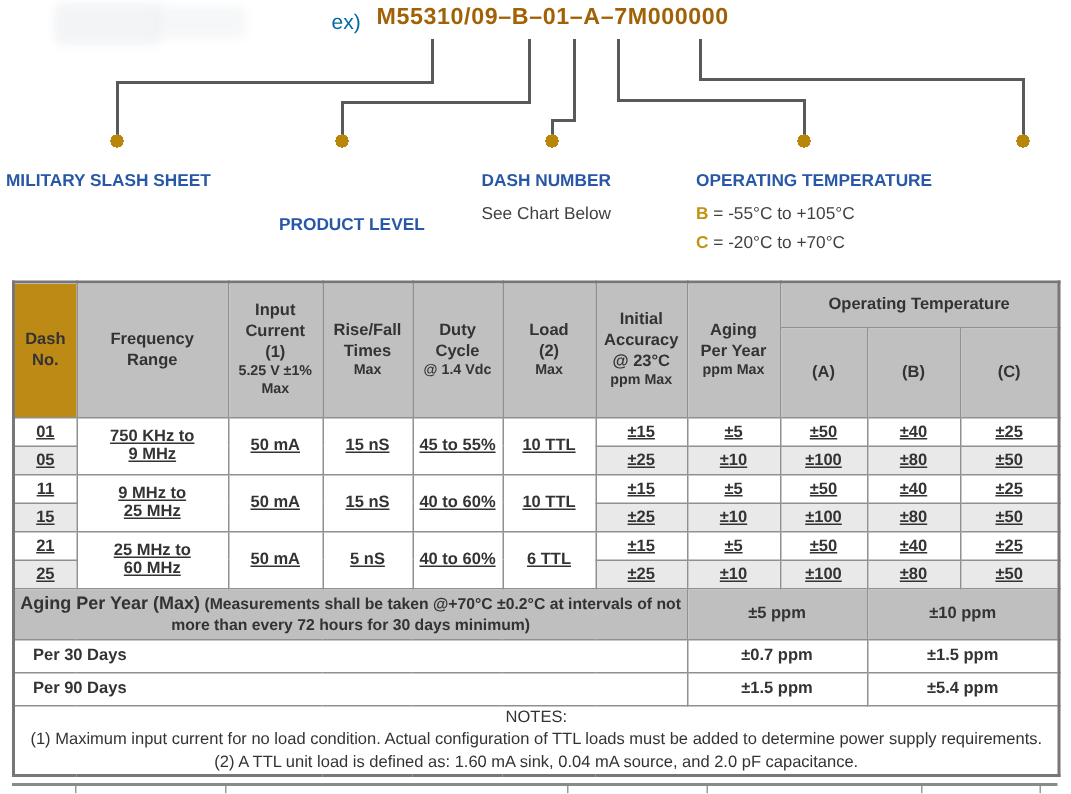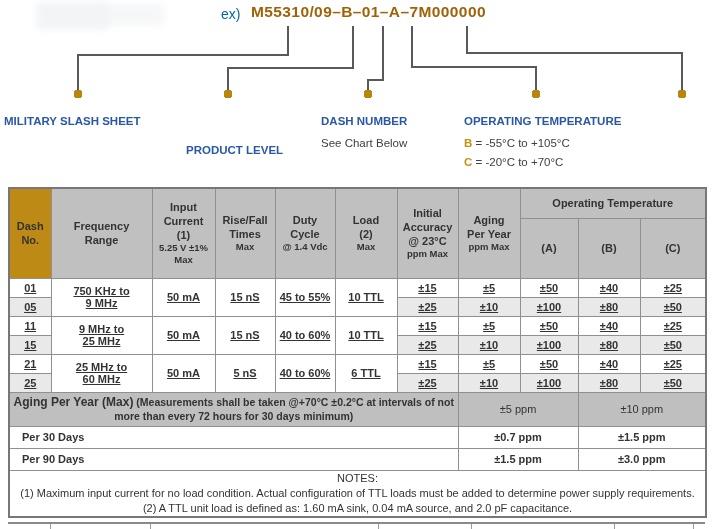--- a/index.html
+++ b/index.html
@@ -55,21 +55,21 @@
   td.v{font-weight:600;}
   td.dashcell{font-weight:bold;}
   td.freqcell{text-align:left;padding-left:10px;font-weight:600;}
   tr.sub-bot td{background:#E9E9E9;}
   tr.sub-bot td.merged,{background:#fff;}
   td.merged{background:#fff;}
   tr.aging-head td{background:#BFBFBF;}
   .aging-title{font-weight:bold;font-size:12px;}
   .aging-note{font-size:10.5px;font-weight:600;}
   td.agingtxt{padding:2px 6px;line-height:14px;}
-  td.limit{font-weight:normal;font-size:12px;}
+  td.limit{font-weight:bold;font-size:12px;}
   tr.per td.plabel{text-align:left;padding-left:12px;font-weight:600;}
   tr.per td.v{font-weight:600;}
   td.notescell{text-align:left;padding:3px 8px 5px 8px;line-height:15px;font-size:11px;}
   .nb{font-weight:normal;}
 
   
   .bottom-strip{position:absolute;left:8px;top:522px;width:697px;height:7px;border-top:2px solid #8a8a8a;}
   .bottom-strip .divider{position:absolute;top:0;width:1px;height:7px;background:#9a9a9a;}
 </style>
 </head>
@@ -261,21 +261,21 @@
       <td colspan="2" class="limit">±10 ppm</td>
     </tr>
     <tr class="per">
       <td colspan="7" class="plabel">Per 30 Days</td>
       <td colspan="2" class="v">±0.7 ppm</td>
       <td colspan="2" class="v">±1.5 ppm</td>
     </tr>
     <tr class="per">
       <td colspan="7" class="plabel">Per 90 Days</td>
       <td colspan="2" class="v">±1.5 ppm</td>
-      <td colspan="2" class="v">±3.0 ppm</td>
+      <td colspan="2" class="v">±5.4 ppm</td>
     </tr>
 
     <tr>
       <td colspan="11" class="notescell">
         <div class="nb">NOTES:</div>
         <div><span class="nb">(1)</span><span> Maximum input current for no load condition. Actual configuration of TTL loads must be added to determine power supply requirements.</span></div>
         <div><span class="nb">(2)</span><span> A TTL unit load is defined as: 1.60 mA sink, 0.04 mA source, and 2.0 pF capacitance.</span></div>
       </td>
     </tr>
   </tbody>

